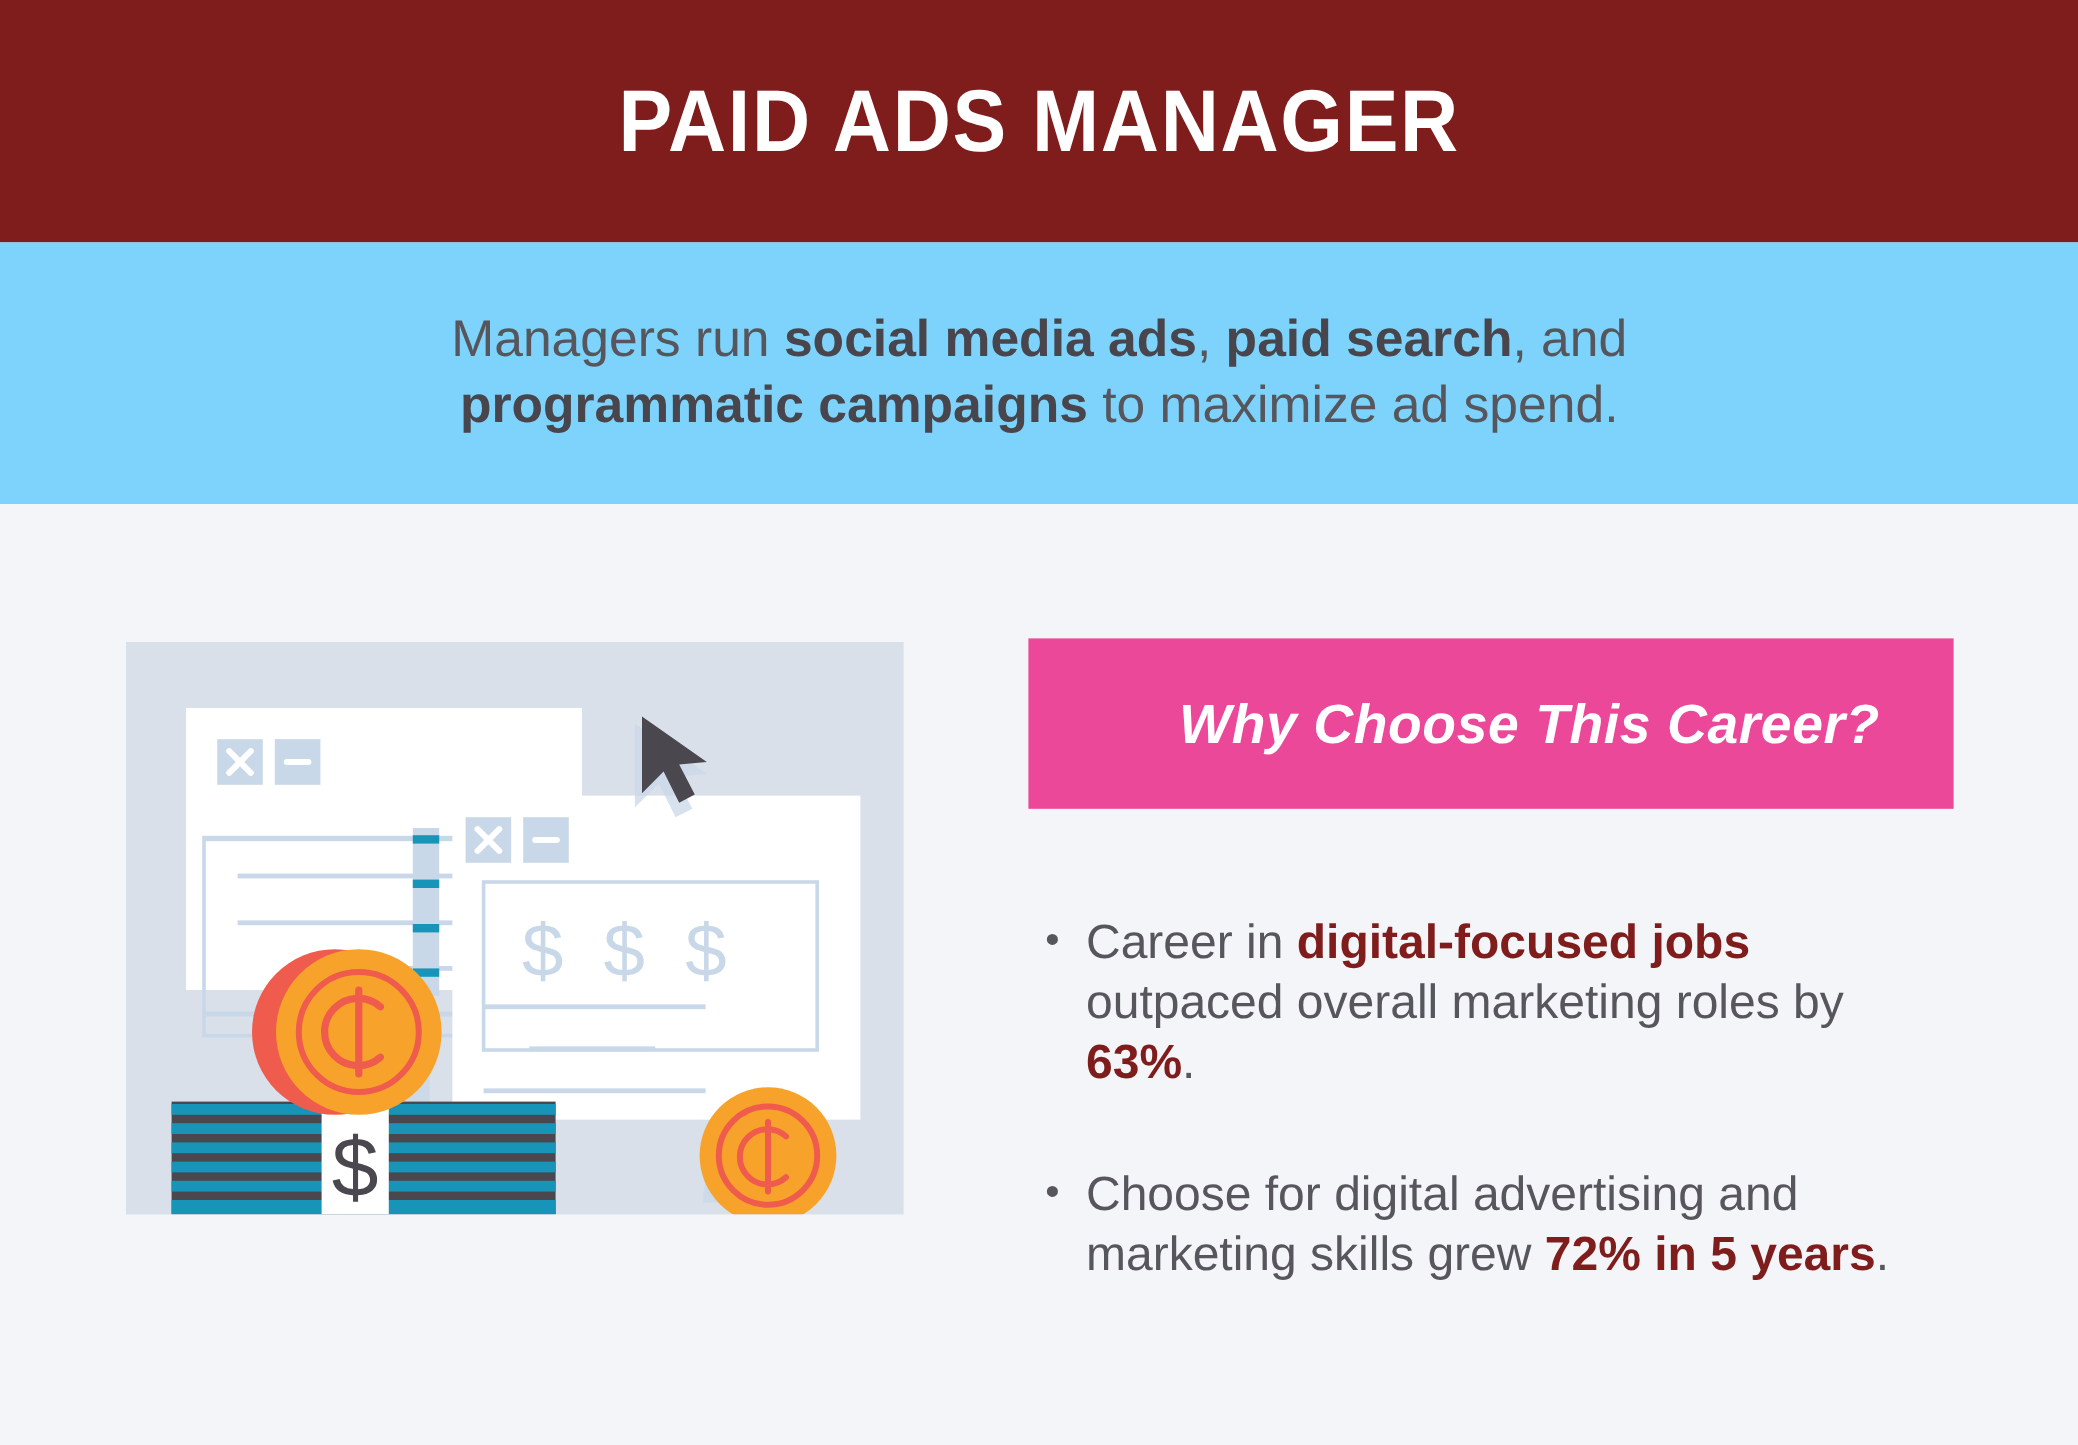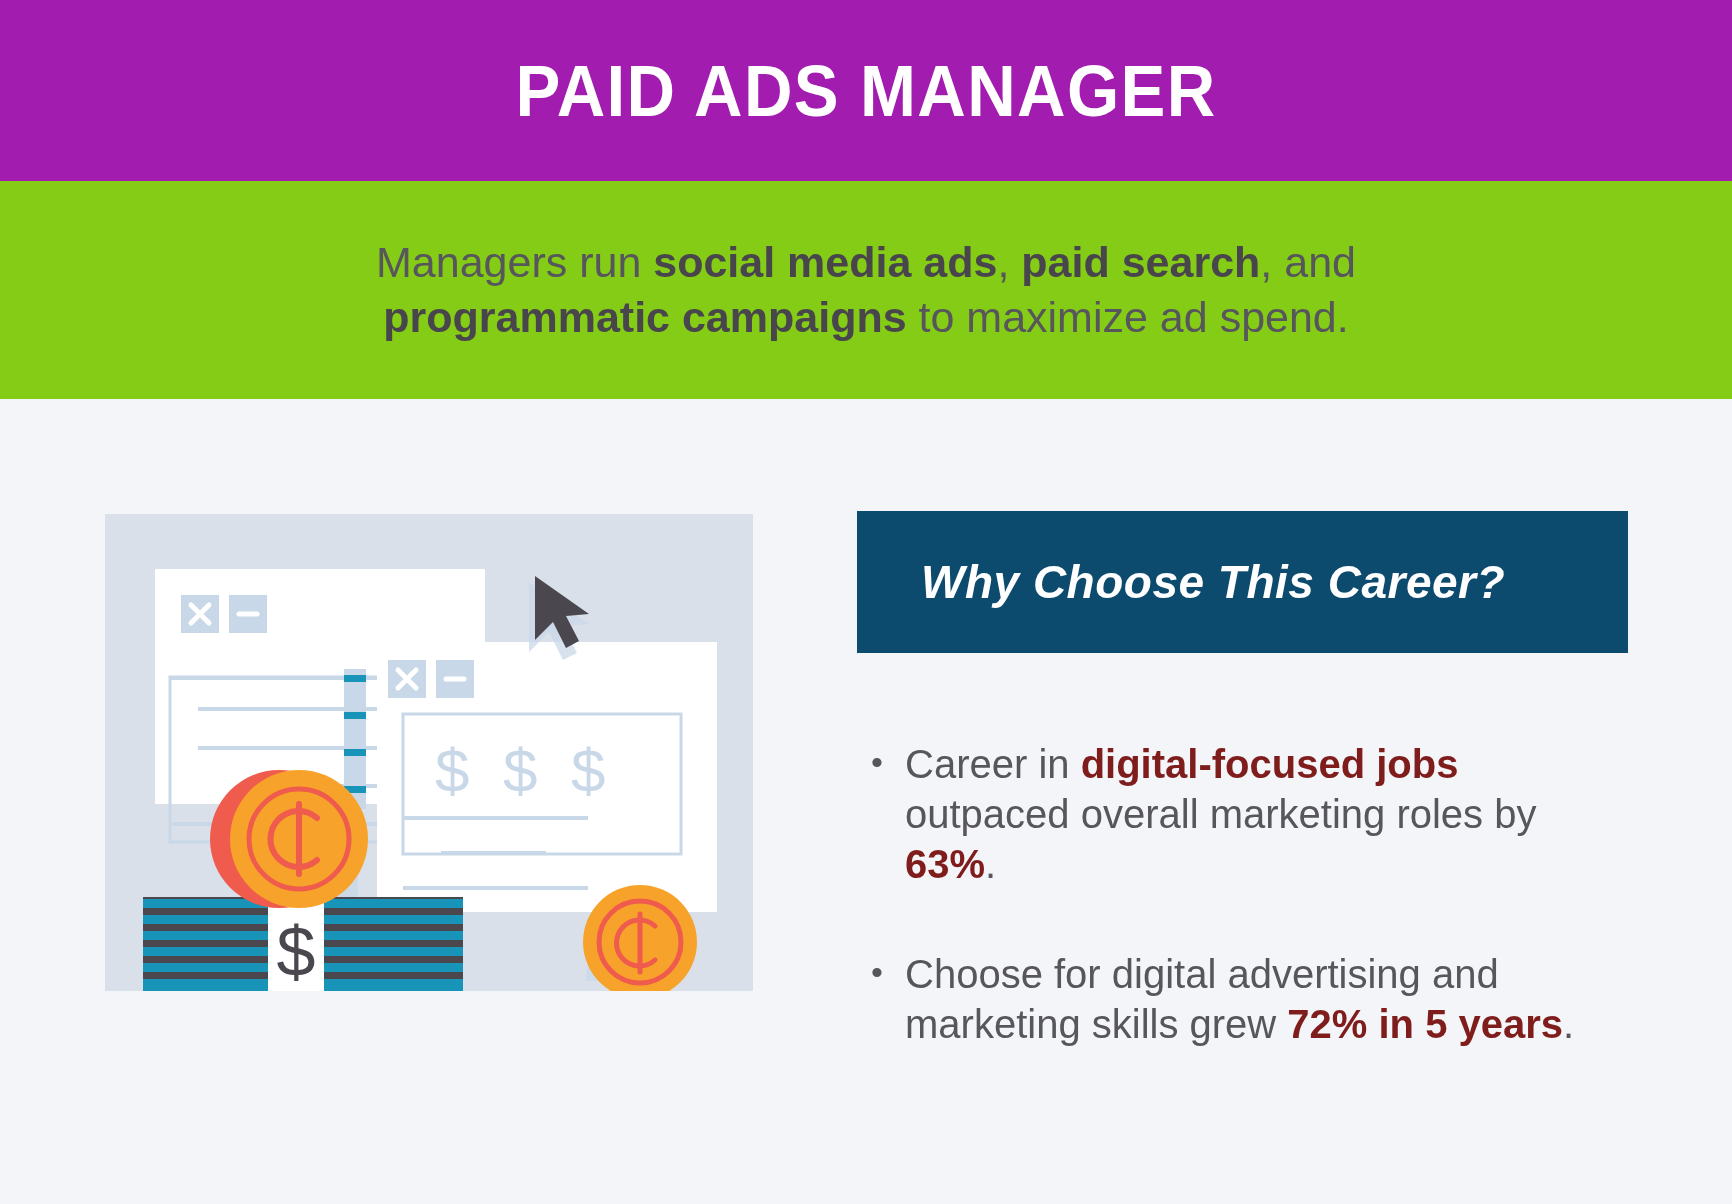--- a/index.html
+++ b/index.html
@@ -11,22 +11,22 @@
     height: 1204px;
     background: #f4f5f8;
     font-family: "Liberation Sans", sans-serif;
     overflow: hidden;
     position: relative;
   }
 
   
   .header-band {
     width: 100%;
-    height: 181px;
-    background: #a21caf;
+    height: 202px;
+    background: #7f1d1d;
     display: flex;
     align-items: center;
     justify-content: center;
     box-sizing: border-box;
   }
   .header-title {
     color: #ffffff;
     font-family: "Liberation Sans", sans-serif;
     font-weight: bold;
     font-size: 73px;
@@ -34,21 +34,21 @@
     transform: scaleX(0.92);
     text-align: center;
     line-height: 1;
     white-space: nowrap;
   }
 
   
   .subtitle-band {
     width: 100%;
     height: 218px;
-    background: #84cc16;
+    background: #7dd3fc;
     display: flex;
     align-items: center;
     justify-content: center;
     box-sizing: border-box;
   }
   .subtitle-text {
     color: #56565c;
     font-size: 43px;
     line-height: 1.28;
     text-align: center;
@@ -80,25 +80,26 @@
   
   .right-col {
     position: absolute;
     left: 857px;
     top: 112px;
     width: 771px;
   }
   .career-banner {
     width: 771px;
     height: 142px;
-    background: #0c4a6e;
+    background: #ec4899;
     display: flex;
     align-items: center;
     box-sizing: border-box;
     padding-left: 64px;
+    justify-content: center;
   }
   .career-banner-title {
     color: #ffffff;
     font-size: 46px;
     font-weight: bold;
     font-style: italic;
     letter-spacing: 0.5px;
     line-height: 1;
   }
 

